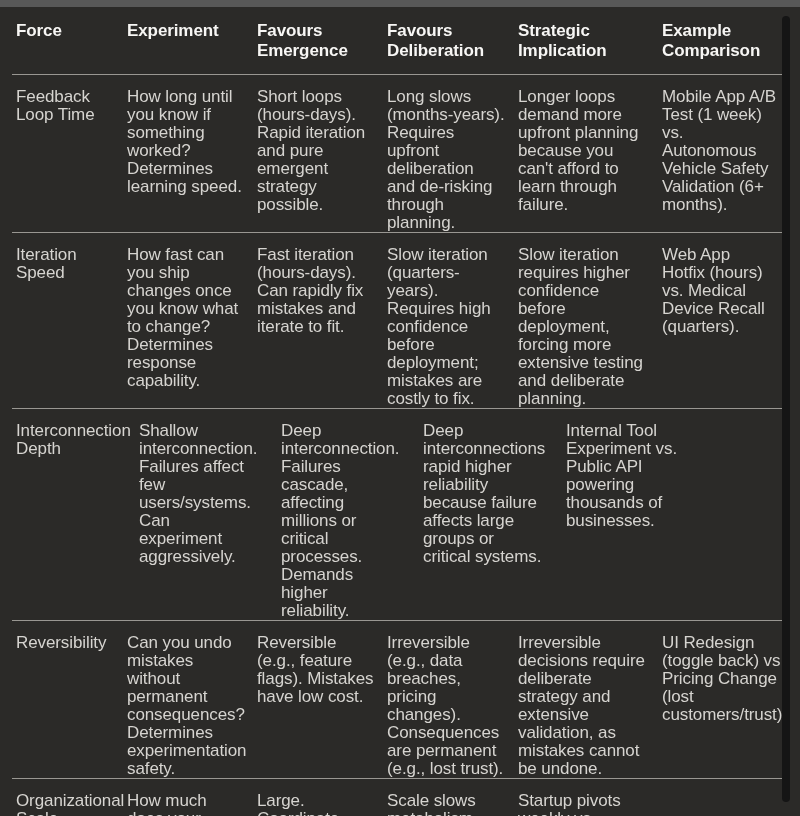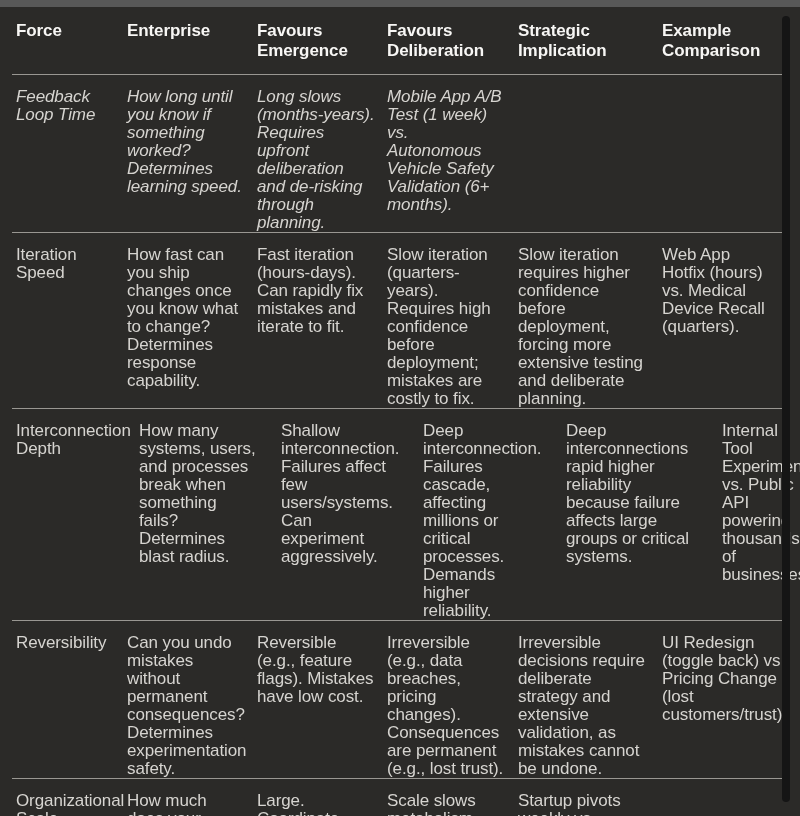--- a/index.html
+++ b/index.html
@@ -40,65 +40,66 @@
     border-bottom: 1px solid #999792;
     color: #f7f6f4;
     font-weight: bold;
     line-height: 20px;
   }
   .header-row .cell { white-space: pre-line; }
   .body-row {
     padding-top: 13px;
     border-bottom: 1px solid #999792;
   }
-  .row-1 { min-height: 126px; font-style: italic; }
+  .row-1 { min-height: 126px; }
   .row-2 { min-height: 146px; }
   .row-3 { min-height: 148px; gap: 12px; }
   .row-4 { min-height: 146px; }
   .row-5 { min-height: 175px; border-bottom: none; }
 </style>
 </head>
 <body>
 
 <div class="window-top-edge"></div>
 
 <div class="table">
 
   <div class="grid-row header-row">
     <div class="cell">Force</div>
-    <div class="cell">Enterprise</div>
+    <div class="cell">Experiment</div>
     <div class="cell">Favours
 Emergence</div>
     <div class="cell">Favours
 Deliberation</div>
     <div class="cell">Strategic
 Implication</div>
     <div class="cell">Example
 Comparison</div>
   </div>
 
   <div class="grid-row body-row row-1">
     <div class="cell">Feedback Loop Time</div>
     <div class="cell">How long until you know if something worked? Determines learning speed.</div>
+    <div class="cell">Short loops (hours-days). Rapid iteration and pure emergent strategy possible.</div>
     <div class="cell">Long slows (months-years). Requires upfront deliberation and de-risking through planning.</div>
+    <div class="cell">Longer loops demand more upfront planning because you can't afford to learn through failure.</div>
     <div class="cell">Mobile App A/B Test (1 week) vs. Autonomous Vehicle Safety Validation (6+ months).</div>
   </div>
 
   <div class="grid-row body-row row-2">
     <div class="cell">Iteration Speed</div>
     <div class="cell">How fast can you ship changes once you know what to change? Determines response capability.</div>
     <div class="cell">Fast iteration (hours-days). Can rapidly fix mistakes and iterate to fit.</div>
     <div class="cell">Slow iteration (quarters-years). Requires high confidence before deployment; mistakes are costly to fix.</div>
     <div class="cell">Slow iteration requires higher confidence before deployment, forcing more extensive testing and deliberate planning.</div>
     <div class="cell">Web App Hotfix (hours) vs. Medical Device Recall (quarters).</div>
   </div>
 
   <div class="grid-row body-row row-3">
     <div class="cell">Interconnection Depth</div>
-    <div class="cell">How many systems, users, and processes break when something fails? Determines blast radius.</div>
     <div class="cell">Shallow interconnection. Failures affect few users/systems. Can experiment aggressively.</div>
     <div class="cell">Deep interconnection. Failures cascade, affecting millions or critical processes. Demands higher reliability.</div>
     <div class="cell">Deep interconnections rapid higher reliability because failure affects large groups or critical systems.</div>
     <div class="cell">Internal Tool Experiment vs. Public API powering thousands of businesses.</div>
   </div>
 
   <div class="grid-row body-row row-4">
     <div class="cell">Reversibility</div>
     <div class="cell">Can you undo mistakes without permanent consequences? Determines experimentation safety.</div>
     <div class="cell">Reversible (e.g., feature flags). Mistakes have low cost.</div>

